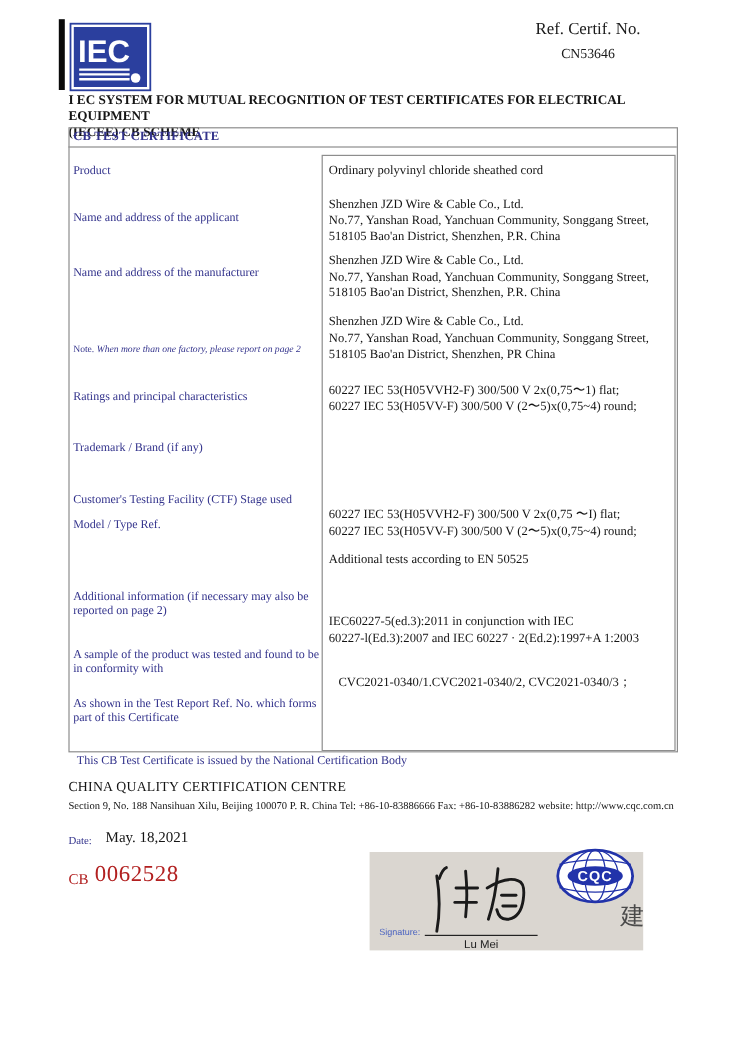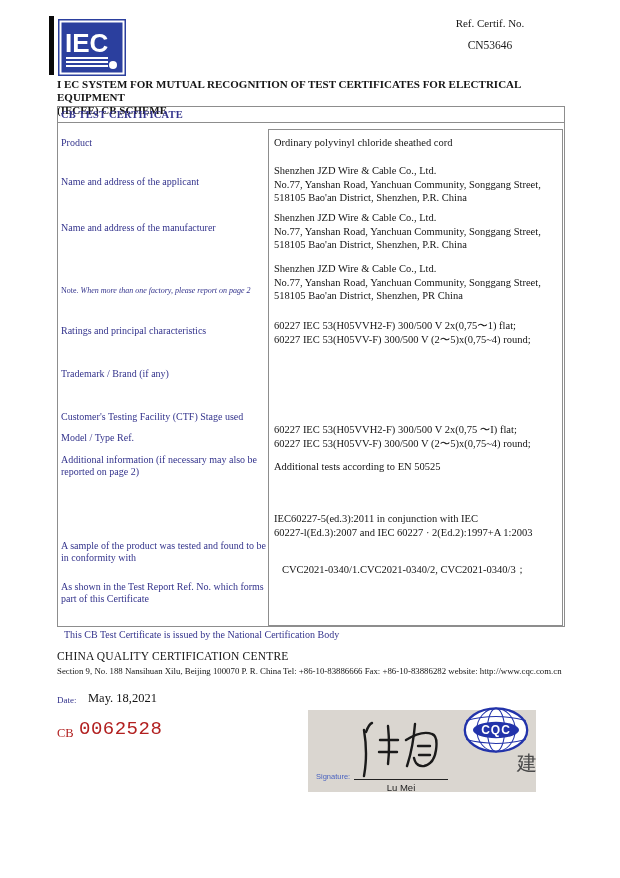--- a/index.html
+++ b/index.html
@@ -4,40 +4,40 @@
 <style>
   html,body{margin:0;padding:0;background:#ffffff;}
   .page{
     position:relative;width:620px;height:878px;background:#ffffff;
     font-family:"Liberation Serif", serif;color:#111;overflow:hidden;
   }
   .abs{position:absolute;}
   
   .iec-bar{left:49px;top:16px;width:5px;height:59px;background:#0a0a0a;}
   .iec-box{left:58px;top:19px;width:68px;height:57px;background:#2b3f9e;}
-  .ref-label{left:420px;top:17px;width:140px;font-size:11px;color:#1a1a1a;text-align:center;}
+  .ref-label{left:420px;top:17px;width:140px;font-size:14px;color:#1a1a1a;text-align:center;}
   .ref-value{left:420px;top:39px;width:140px;font-size:11.5px;color:#1a1a1a;text-align:center;}
   .scheme{left:57px;top:78px;width:520px;font-size:11px;font-weight:bold;color:#141414;line-height:13px;white-space:pre-line;}
   
   .outer-box{left:57px;top:106px;width:506px;height:519px;border:1px solid #8d8d8d;}
   .title-rule{left:57px;top:122px;width:507px;border-top:1px solid #8d8d8d;}
   .inner-box{left:268px;top:129px;width:293px;height:495px;border:1px solid #8d8d8d;background:#fff;}
   .cb-title{left:61px;top:109px;font-size:10.5px;font-weight:bold;color:#33338c;letter-spacing:0.2px;}
   .lbl{left:61px;width:205px;font-size:10px;color:#33338c;line-height:12px;}
   .val{left:274px;width:282px;font-size:10.5px;color:#141414;line-height:13.5px;white-space:pre-line;}
   .note{left:61px;width:210px;font-size:8px;color:#33338c;}
   .note em{font-style:italic;}
   
   .issued{left:64px;top:629px;font-size:10px;color:#33338c;}
   .ncb-name{left:57px;top:650px;font-size:11.5px;font-weight:normal;color:#141414;letter-spacing:0.2px;}
   .ncb-addr{left:57px;top:666px;width:540px;font-size:8.8px;color:#141414;}
   .date-label{left:57px;top:695px;font-size:9px;color:#33338c;}
   .date-value{left:88px;top:691px;font-size:12.5px;color:#141414;}
   .cb-prefix{left:57px;top:726px;font-size:12.5px;color:#b22020;}
-  .cb-number{left:79px;top:718px;font-size:19px;color:#b22020;letter-spacing:0.5px;font-family:Liberation Mono, monospace;}
+  .cb-number{left:79px;top:718px;font-size:19px;color:#b22020;letter-spacing:0.5px;}
   .stamp-bg{left:308px;top:710px;width:228px;height:82px;background:#dad6d0;}
   .sig-label{left:316px;top:772px;font-size:7.5px;color:#4a63c0;font-family:"Liberation Sans", sans-serif;}
   .sig-script{left:352px;top:718px;width:100px;height:62px;}
   .sig-line{left:354px;top:779px;width:94px;border-top:1.5px solid #222;}
   .sig-name{left:354px;top:782px;width:94px;text-align:center;font-size:9.5px;color:#222;font-family:"Liberation Sans", sans-serif;}
   .cqc-logo{left:462px;top:706px;width:68px;height:48px;}
   .stamp-char{left:517px;top:750px;font-size:20px;color:#4a4a4a;}
 </style>
 </head>
 <body>
@@ -68,21 +68,21 @@
   <div class="abs inner-box"></div>
 
   <div class="abs lbl" style="top:137px">Product</div>
   <div class="abs lbl" style="top:176px">Name and address of the applicant</div>
   <div class="abs lbl" style="top:222px">Name and address of the manufacturer</div>
   <div class="abs note" style="top:286px"><span>Note.</span><em> When more than one factory, please report on page 2</em></div>
   <div class="abs lbl" style="top:325px">Ratings and principal characteristics</div>
   <div class="abs lbl" style="top:368px">Trademark / Brand (if any)</div>
   <div class="abs lbl" style="top:411px">Customer's Testing Facility (CTF) Stage used</div>
   <div class="abs lbl" style="top:432px">Model / Type Ref.</div>
-  <div class="abs lbl" style="top:454px">Additional information (if necessary may also be reported on page 2)</div>
+  <div class="abs lbl" style="top:492px">Additional information (if necessary may also be reported on page 2)</div>
   <div class="abs lbl" style="top:540px">A sample of the product was tested and found to be in conformity with</div>
   <div class="abs lbl" style="top:581px">As shown in the Test Report Ref. No. which forms part of this Certificate</div>
 
   <div class="abs val" style="top:136px">Ordinary polyvinyl chloride sheathed cord</div>
   <div class="abs val" style="top:164px">Shenzhen JZD Wire &amp; Cable Co., Ltd.
 No.77, Yanshan Road, Yanchuan Community, Songgang Street,
 518105 Bao'an District, Shenzhen, P.R. China</div>
   <div class="abs val" style="top:211px">Shenzhen JZD Wire &amp; Cable Co., Ltd.
 No.77, Yanshan Road, Yanchuan Community, Songgang Street,
 518105 Bao'an District, Shenzhen, P.R. China</div>

